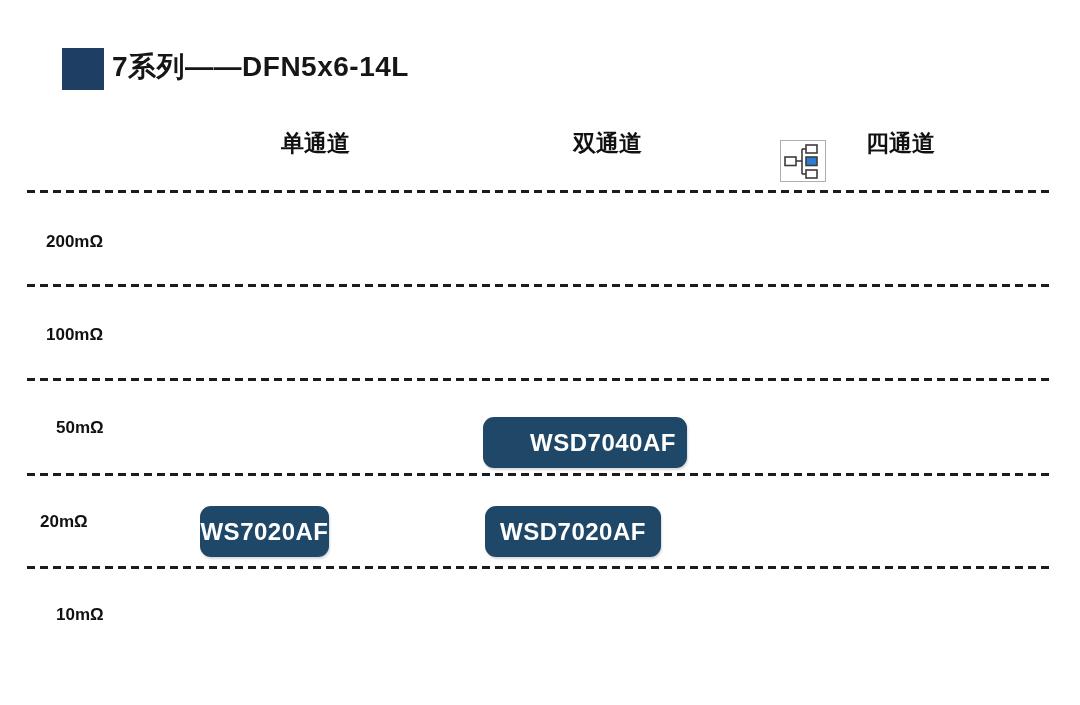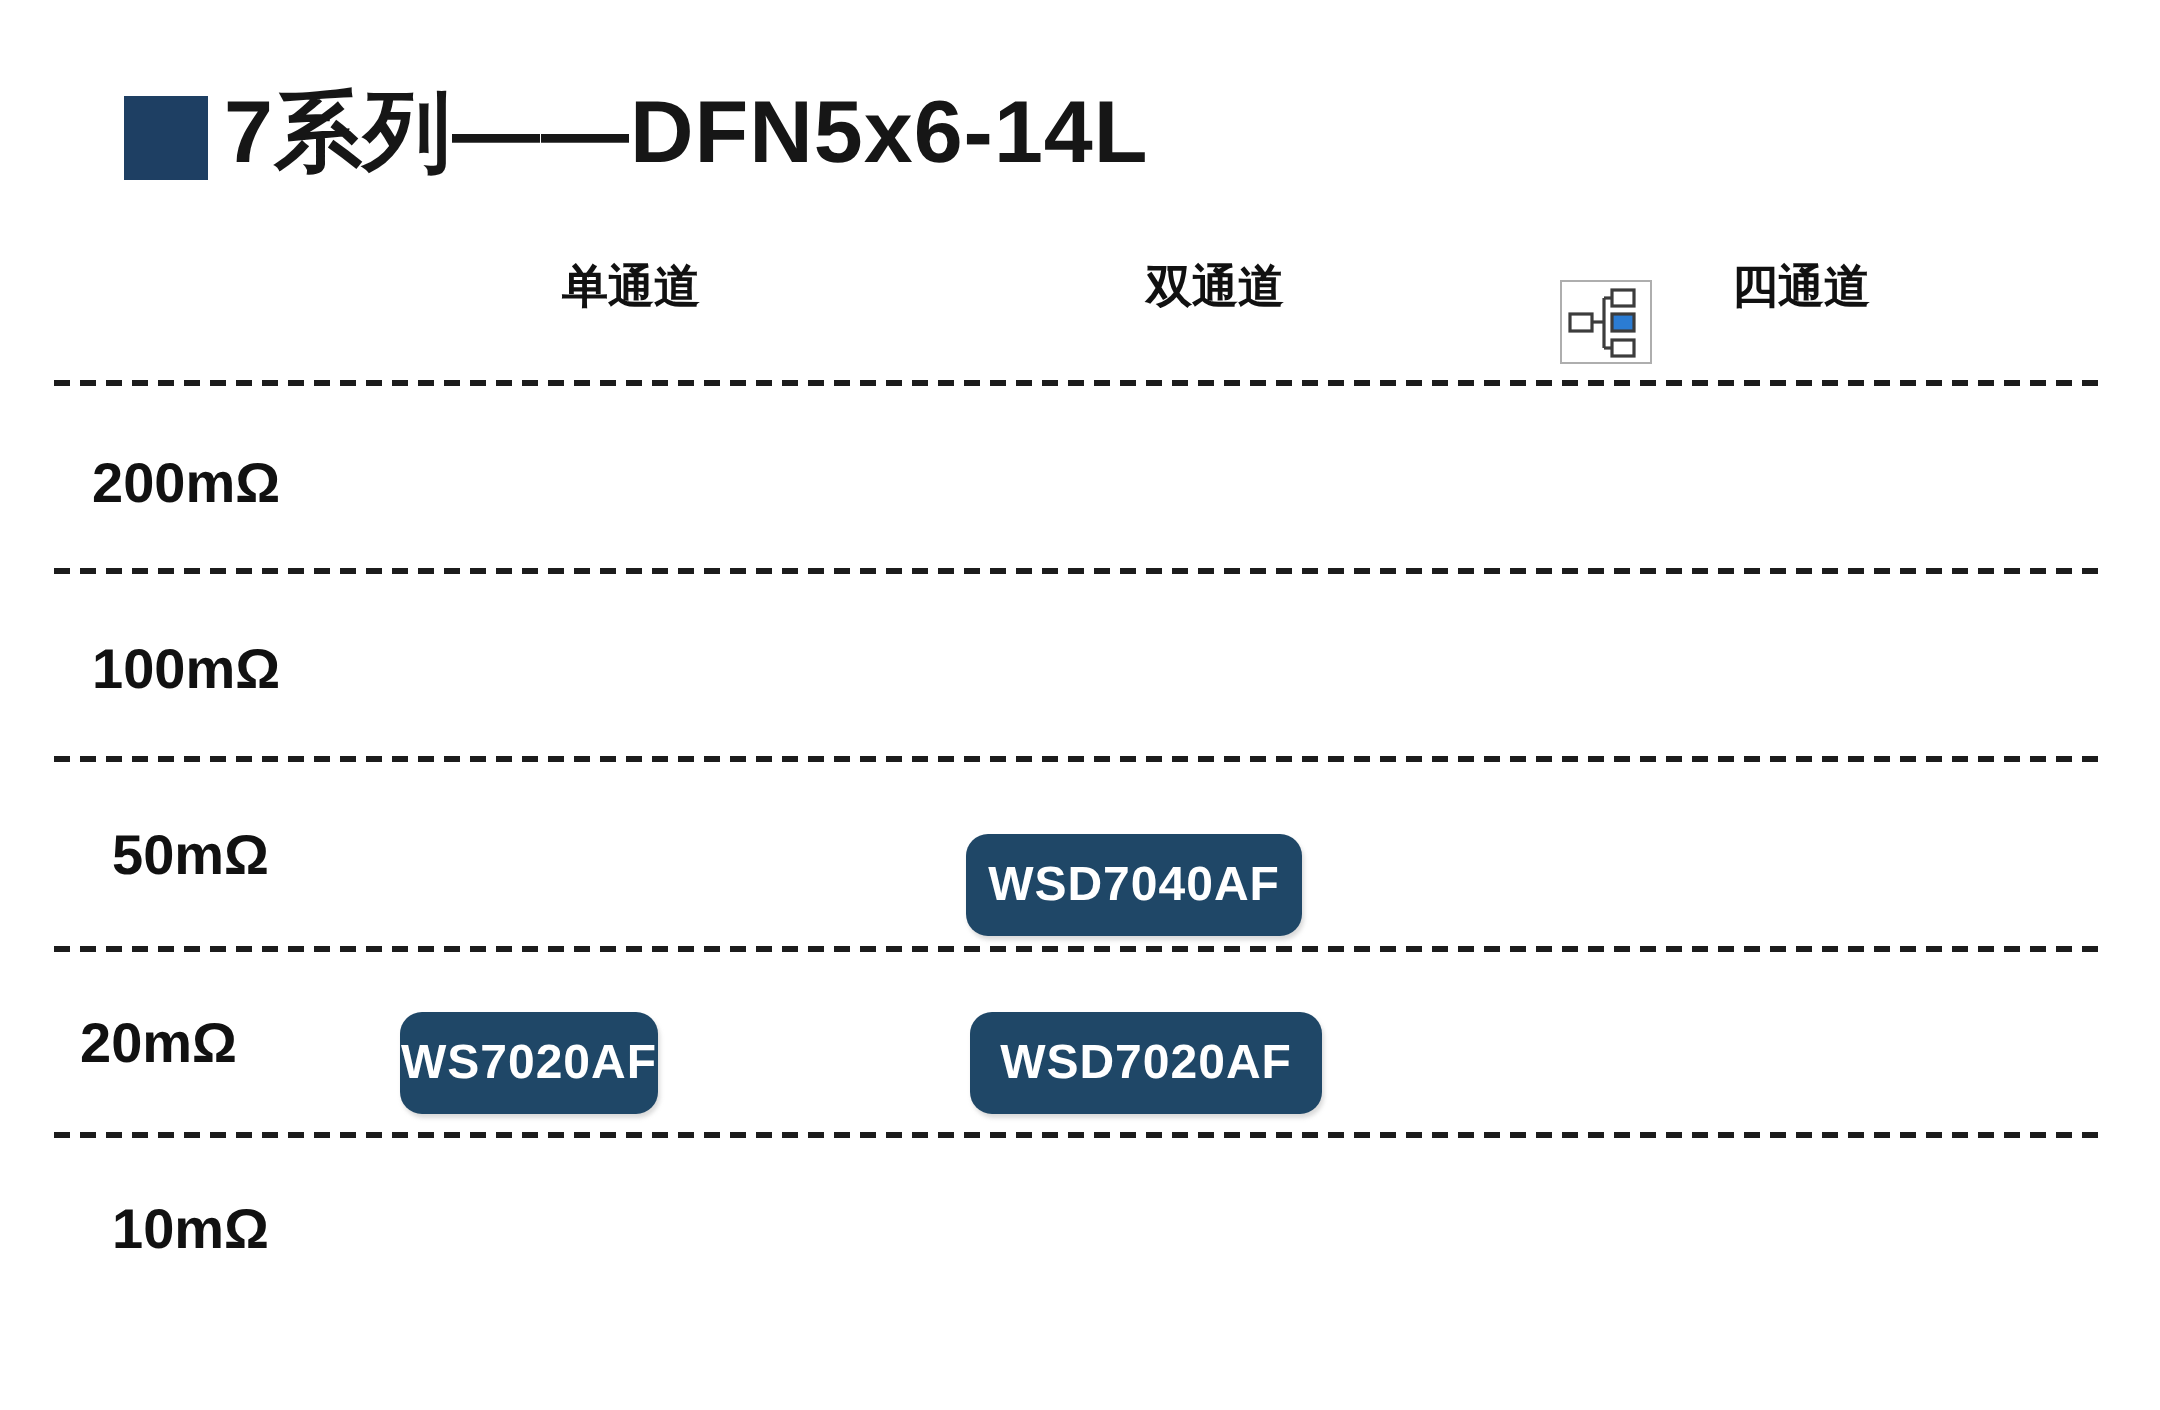--- a/index.html
+++ b/index.html
@@ -10,21 +10,21 @@
     font-family:"Liberation Sans","DejaVu Sans",sans-serif;
     overflow:hidden;
   }
   
   .title-accent{
     position:absolute;left:62px;top:48px;width:42px;height:42px;
     background:#1e3f63;
   }
   .title-text{
     position:absolute;left:112px;top:44px;height:46px;line-height:46px;
-    font-size:44px;font-weight:bold;color:#161616;letter-spacing:0.5px;
+    font-size:28px;font-weight:bold;color:#161616;letter-spacing:0.5px;
     white-space:nowrap;
   }
   
   .col-header{
     position:absolute;top:129px;height:28px;line-height:28px;
     font-size:23px;font-weight:bold;color:#111;white-space:nowrap;margin-left:38px;
   }
   .col-1{left:243px;}
   .col-2{left:535px;}
   .col-3{left:828px;}
@@ -35,37 +35,37 @@
     background:repeating-linear-gradient(90deg,#1c1c1c 0 8px,transparent 8px 13px);
   }
   .dash-1{top:190px;}
   .dash-2{top:284px;}
   .dash-3{top:378px;}
   .dash-4{top:473px;}
   .dash-5{top:566px;}
   
   .row-label{
     position:absolute;height:26px;line-height:26px;
-    font-size:28px;font-weight:bold;color:#111;white-space:nowrap;
+    font-size:17px;font-weight:bold;color:#111;white-space:nowrap;
   }
   .row-1{left:46px;top:229px;}
   .row-2{left:46px;top:322px;}
   .row-3{left:56px;top:415px;}
   .row-4{left:40px;top:509px;}
   .row-5{left:56px;top:602px;}
   
   .chip{
     position:absolute;height:51px;
     background:#1f4767;border-radius:11px;
     color:#ffffff;font-weight:bold;font-size:24px;letter-spacing:0.5px;
     display:flex;align-items:center;justify-content:center;
     box-shadow:1px 2px 2px rgba(150,150,150,0.35);
     white-space:nowrap;cursor:default;
   }
-  .chip-wsd7040af{left:483px;top:417px;width:168px;}
+  .chip-wsd7040af{left:483px;top:417px;width:168px;padding-left:36px;}
   .chip-ws7020af {left:200px;top:506px;width:129px;}
   .chip-wsd7020af{left:485px;top:506px;width:176px;}
   .chip-ws7010af {left:200px;top:601px;width:160px;}
 </style>
 </head>
 <body>
 
 <div id="canvas">
 
   <div class="title-accent"></div>

